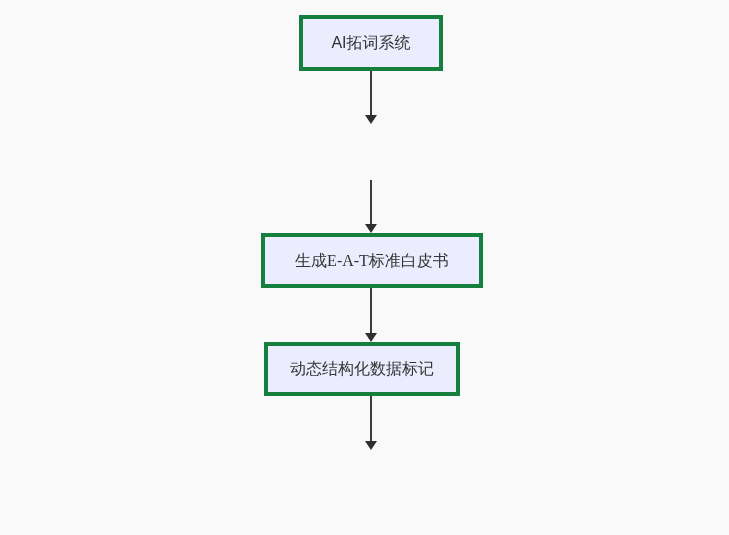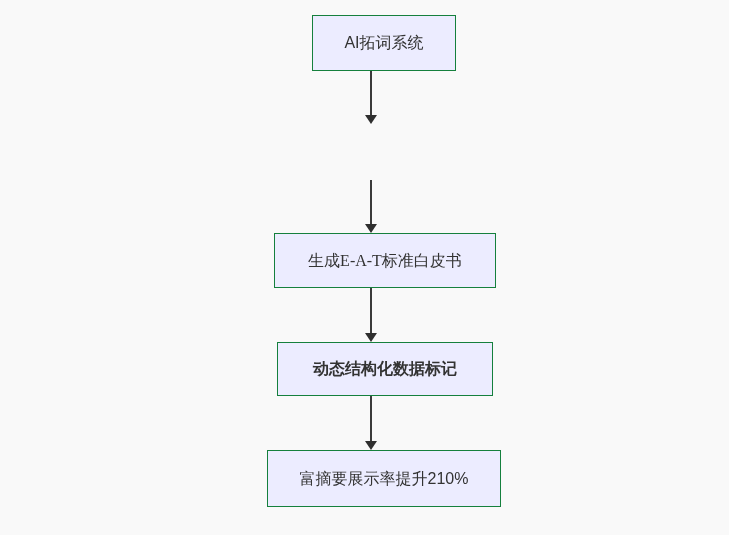--- a/index.html
+++ b/index.html
@@ -16,25 +16,24 @@
   .canvas {
     position: relative;
     width: 729px;
     height: 535px;
     background: #f9f9f9;
   }
   .node {
     position: absolute;
     box-sizing: border-box;
     background: #ECECFF;
-    border: 1px solid #15803d;
+    border: 4px solid #15803d;
     display: flex;
     align-items: center;
     justify-content: center;
-    margin-left: 13px;
   }
   .node-label {
     color: #333333;
     font-size: 16px;
     line-height: 1.2;
     white-space: nowrap;
     text-align: center;
   }
   .edge {
     position: absolute;
@@ -78,26 +77,23 @@
 
   <div class="node" style="left:261px; top:233px; width:222px; height:55px;font-family:Liberation Serif, serif;">
     <span class="node-label">生成E-A-T标准白皮书</span>
   </div>
 
   <div class="edge" style="left:365px; top:288px; height:54px;">
     <div class="edge-line"></div>
     <div class="edge-arrowhead"></div>
   </div>
 
-  <div class="node" style="left:264px; top:342px; width:216px; height:54px;font-weight:bold;">
+  <div class="node" style="left:264px; top:342px; width:196px; height:54px;">
     <span class="node-label">动态结构化数据标记</span>
   </div>
 
   <div class="edge" style="left:365px; top:396px; height:54px;">
     <div class="edge-line"></div>
     <div class="edge-arrowhead"></div>
   </div>
 
-  <div class="node" style="left:254px; top:450px; width:234px; height:57px;">
-    <span class="node-label">富摘要展示率提升210%</span>
-  </div>
 
 </div>
 
 </body></html>

